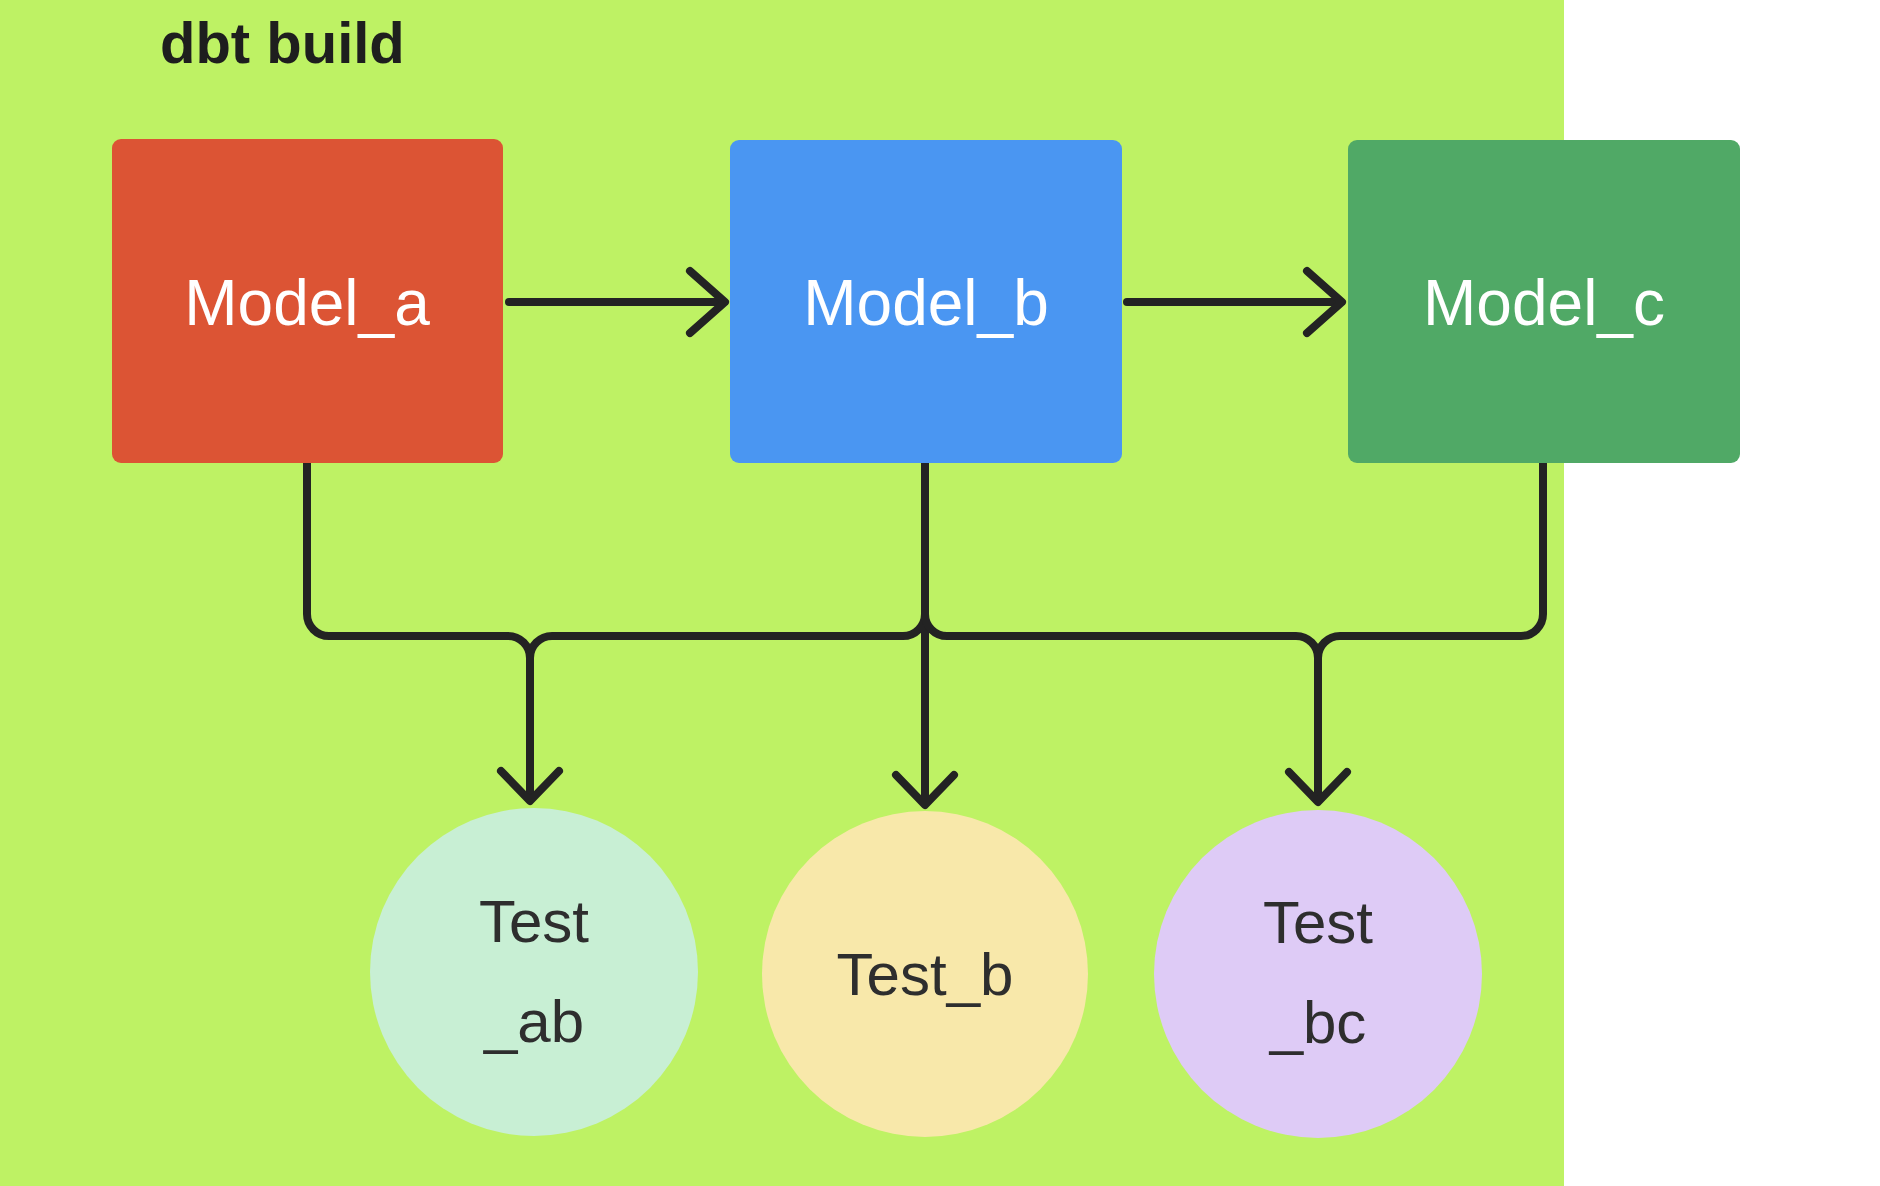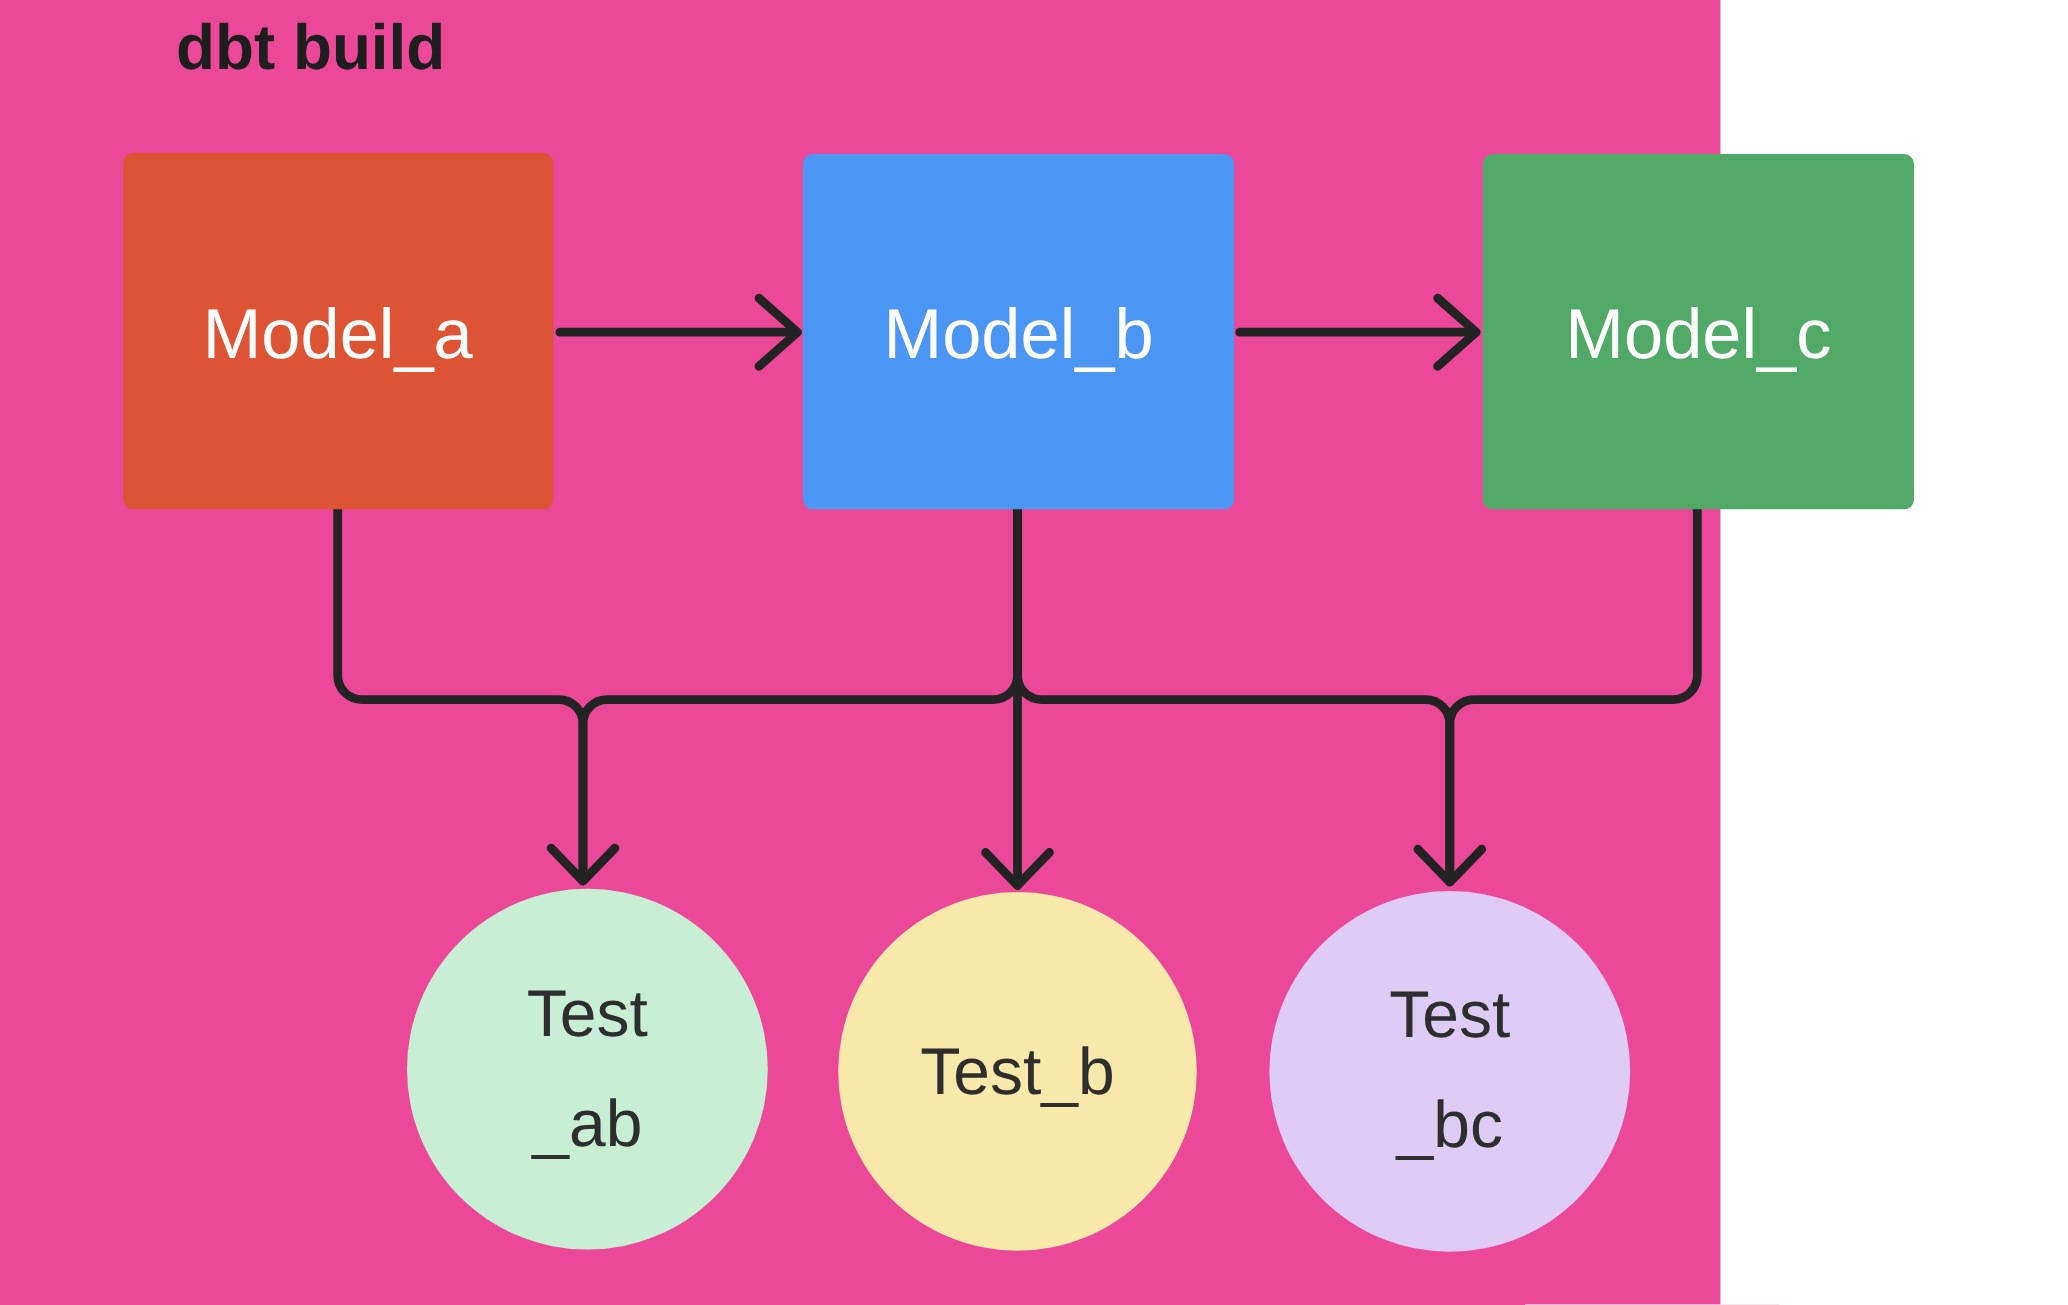--- a/index.html
+++ b/index.html
@@ -4,21 +4,21 @@
 <style>
   html, body {
     margin: 0;
     padding: 0;
     background: #ffffff;
   }
   .canvas {
     position: relative;
     width: 1564px;
     height: 1186px;
-    background: #ec4899;
+    background: #bef264;
     font-family: "Liberation Sans", sans-serif;
   }
   svg { display: block; }
   .title-text {
     font-family: "Liberation Sans", sans-serif;
     font-size: 58px;
     font-weight: 600;
     letter-spacing: 0px;
   }
   .node-label {

